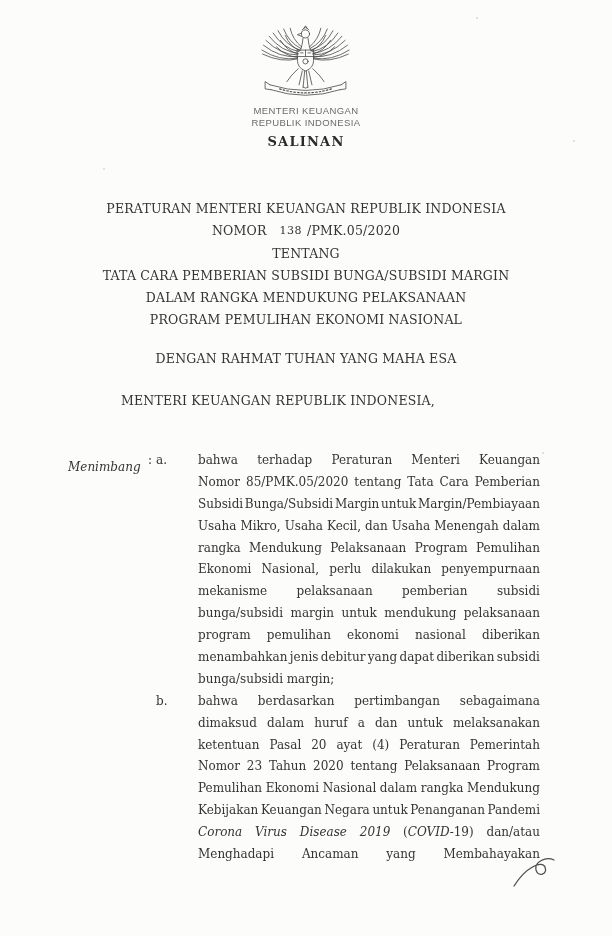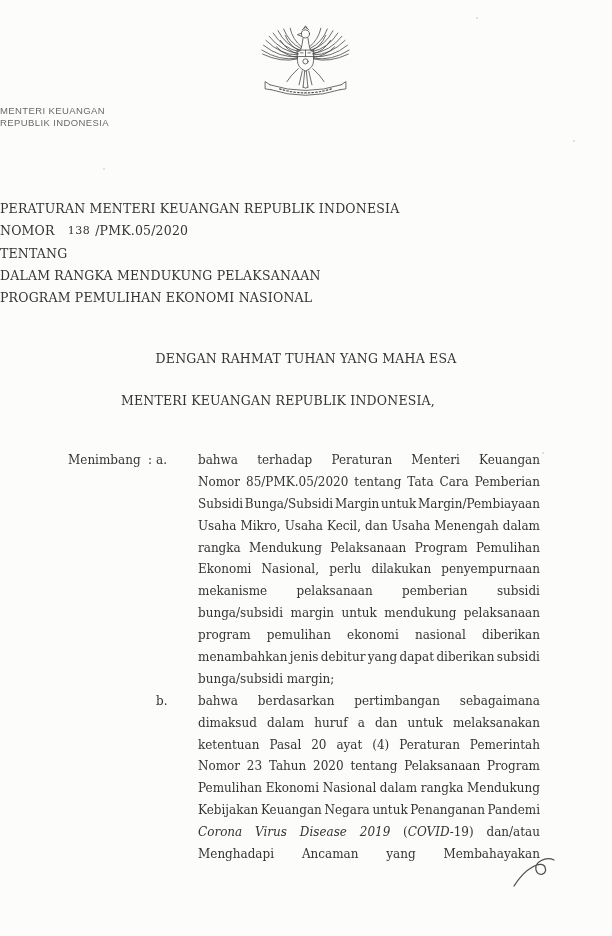--- a/index.html
+++ b/index.html
@@ -9,36 +9,37 @@
     margin:0 auto;
     background:#fcfcfb;
     overflow:hidden;
     font-family:"DejaVu Serif", serif;
     color:#343434;
   }
   
   .emblem{position:absolute;left:257px;top:24px;width:97px;height:78px;}
   .ministry{
     position:absolute;left:0;top:105px;width:612px;
+    text-align:center;
     font-family:"Liberation Sans", sans-serif;
     font-size:9.5px;line-height:11.5px;letter-spacing:.4px;color:#6a6a6a;
   }
   .salinan{
     position:absolute;left:0;top:134px;width:612px;
     text-align:center;font-weight:bold;font-size:13px;letter-spacing:1.2px;color:#2b2b2b;
   }
   
   .title-block{position:absolute;left:0;top:198px;width:612px;}
-  .tl{height:22.3px;line-height:22.3px;text-align:left;font-size:12.5px;letter-spacing:.2px;color:#343434;}
+  .tl{height:22.3px;line-height:22.3px;text-align:center;font-size:12.5px;letter-spacing:.2px;color:#343434;}
   .nomor-number{font-size:11px;position:relative;top:-1px;letter-spacing:.5px;margin:12px 5px 0 13px;}
   .motto{position:absolute;left:0;top:351px;width:612px;text-align:center;font-size:12.5px;letter-spacing:.2px;}
   .authority{position:absolute;left:0;top:393px;width:556px;text-align:center;font-size:12.5px;letter-spacing:.2px;}
   
   .menimbang{position:absolute;left:68px;top:450px;width:476px;font-size:12px;}
-  .m-label{position:absolute;left:0;top:0;line-height:21.9px;}
+  .m-label{position:absolute;left:0;top:7px;line-height:21.9px;font-style:italic;}
   .m-colon{position:absolute;left:80px;top:0;line-height:21.9px;}
   .m-items{margin-left:0;}
   .mi{position:relative;}
   .marker{position:absolute;left:88px;top:0;line-height:21.9px;}
   .lines{margin-left:130px;width:342px;}
   .bl{display:flex;justify-content:space-between;line-height:21.9px;height:21.9px;white-space:nowrap;}
   .bl.flush{justify-content:flex-start;column-gap:.3em;}
   .it{font-style:italic;}
   
   .paraf{position:absolute;left:508px;top:854px;width:52px;height:40px;}
@@ -104,25 +105,27 @@
       <path d="M104,75 L110,71 110,80 103,81"></path>
       <path d="M28,80 Q60,90 92,80" stroke-width="1.4" stroke-dasharray="2,2.5"></path>
     </g>
   </svg>
 
   <div class="ministry">
     <div>MENTERI KEUANGAN</div>
     <div>REPUBLIK INDONESIA</div>
   </div>
 
+  <div class="salinan">SALINAN</div>
 
   <div class="title-block">
     <div class="tl">PERATURAN MENTERI KEUANGAN REPUBLIK INDONESIA</div>
     <div class="tl"><span>NOMOR</span><span class="nomor-number">138</span><span>/PMK.05/2020</span></div>
     <div class="tl">TENTANG</div>
+    <div class="tl">TATA CARA PEMBERIAN SUBSIDI BUNGA/SUBSIDI MARGIN</div>
     <div class="tl">DALAM RANGKA MENDUKUNG PELAKSANAAN</div>
     <div class="tl">PROGRAM PEMULIHAN EKONOMI NASIONAL</div>
   </div>
 
   <div class="motto">DENGAN RAHMAT TUHAN YANG MAHA ESA</div>
   <div class="authority">MENTERI KEUANGAN REPUBLIK INDONESIA,</div>
 
   <section class="menimbang">
     <div class="m-label">Menimbang</div>
     <div class="m-colon">:</div>

